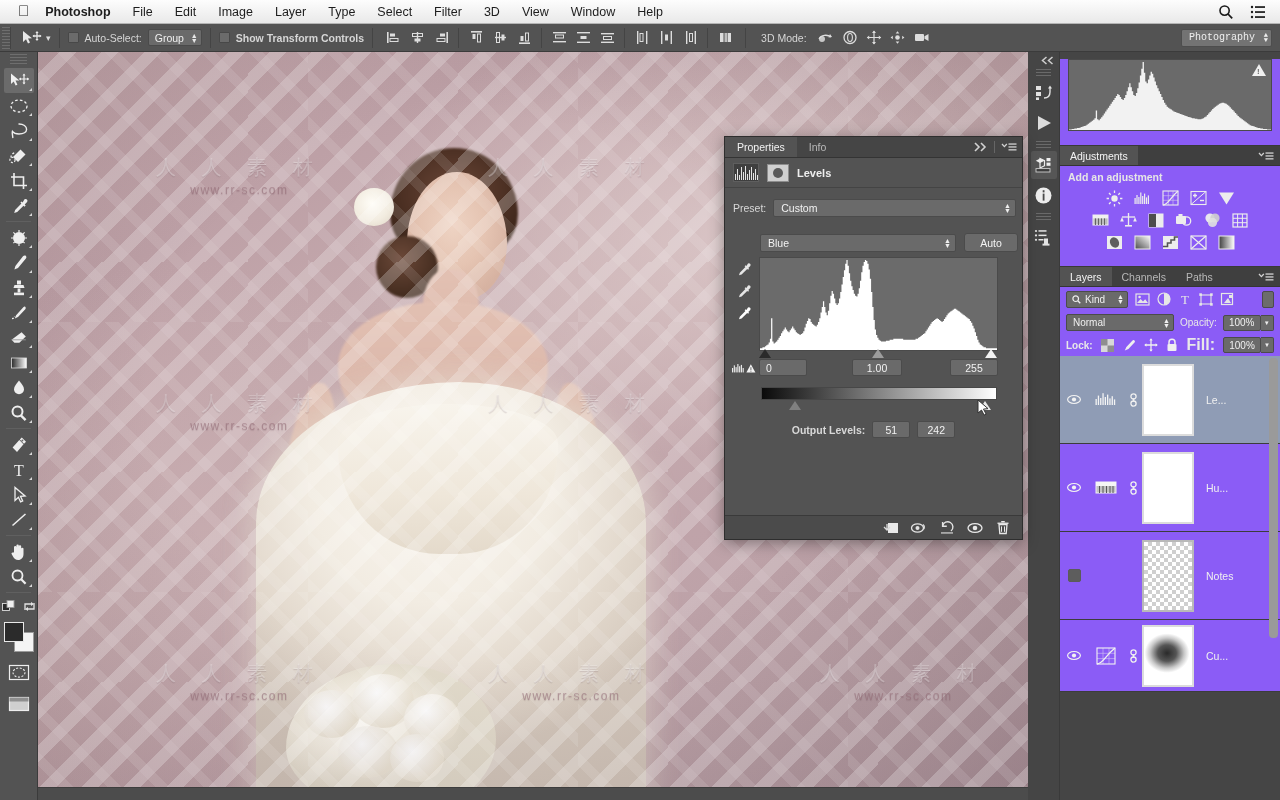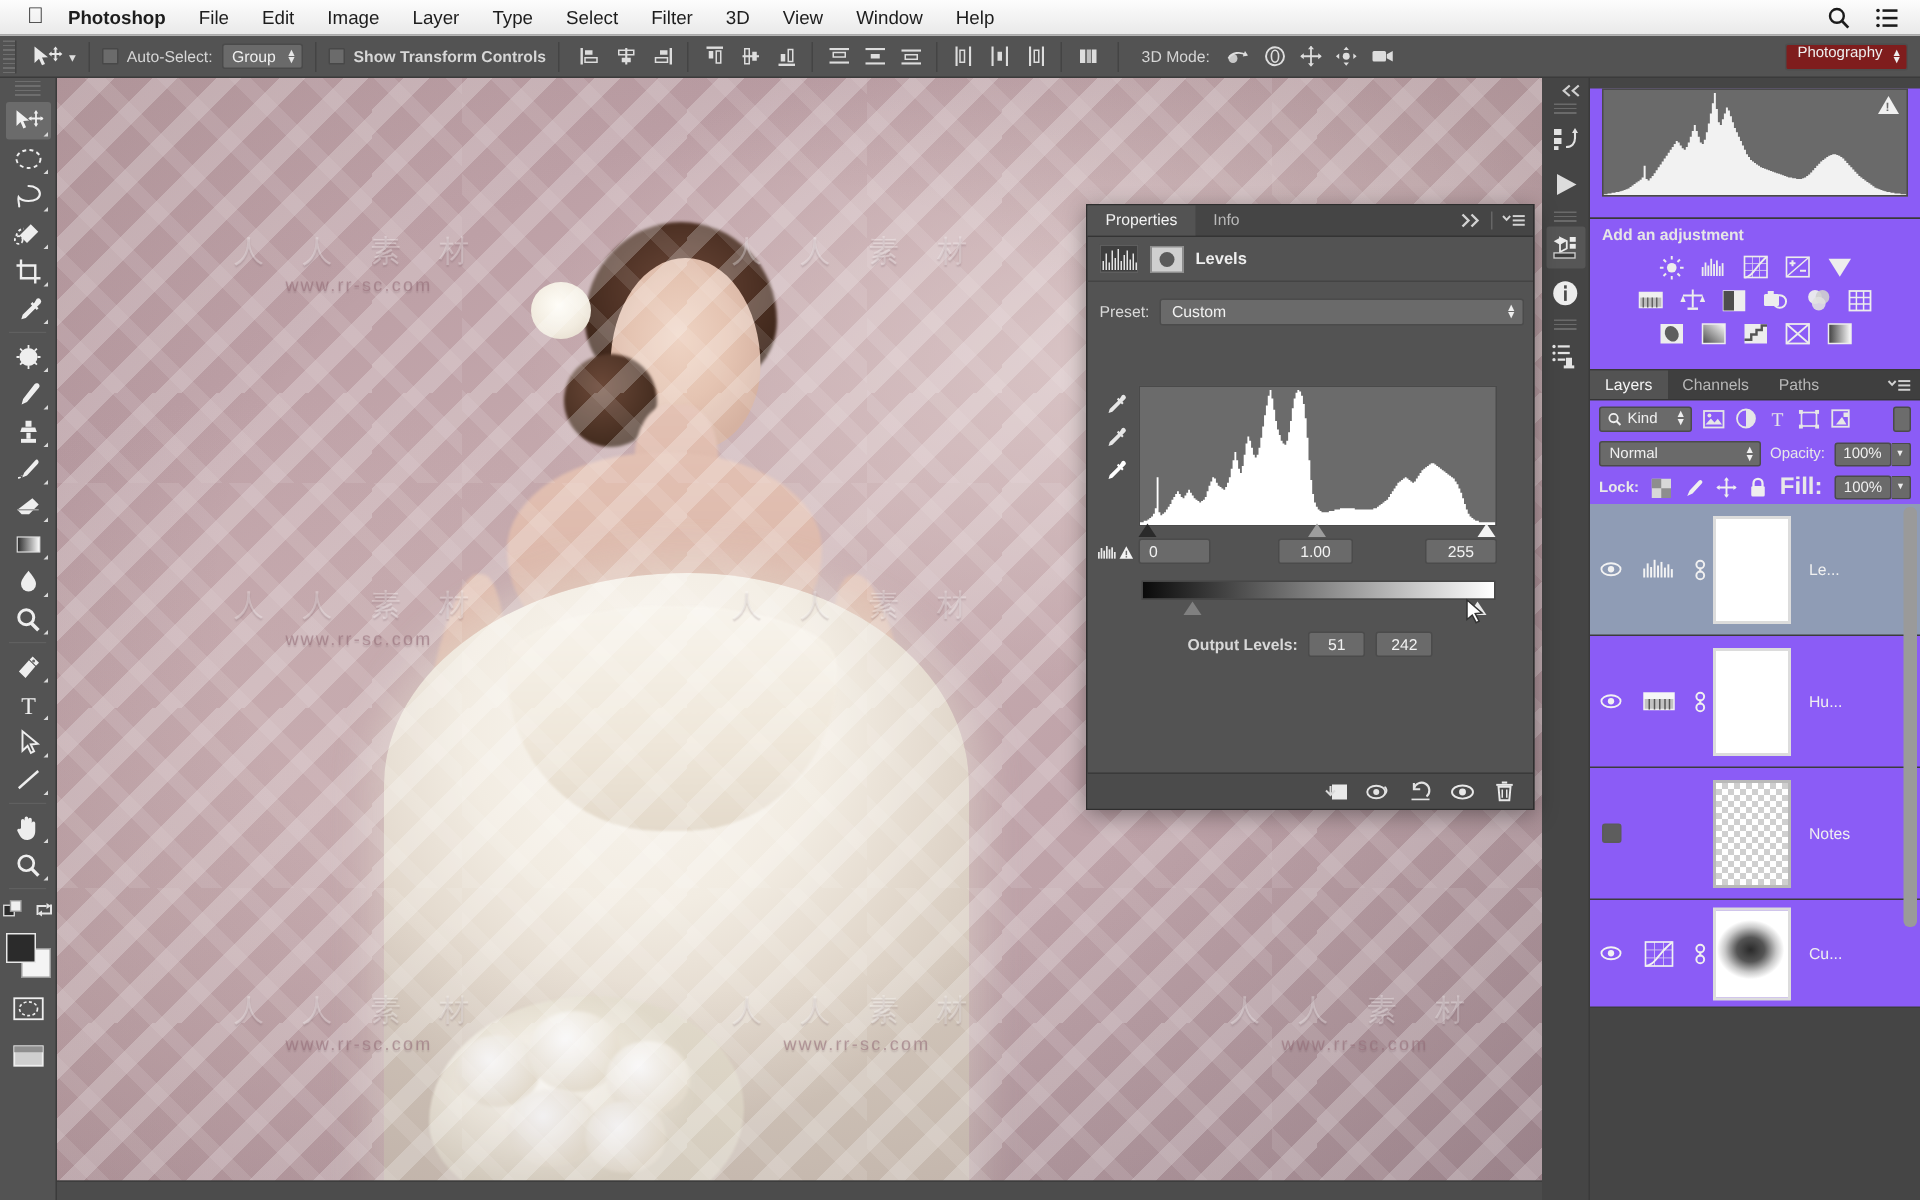--- a/index.html
+++ b/index.html
@@ -38,22 +38,22 @@
   .ob-check { width:11px; height:11px; background:#6b6b6b; border:1px solid #484848; border-radius:1px; }
   .ob-select {
     height:17px; background:#6a6a6a; border:1px solid #4a4a4a; border-radius:2px;
     font-size:10.5px; color:#f0f0f0; display:flex; align-items:center;
     padding:0 14px 0 6px; position:relative; min-width:54px;
   }
   .ob-select .stepper { position:absolute; right:3px; top:50%; transform:translateY(-50%); font-size:7px; line-height:5px; color:#e8e8e8; text-align:center;}
   .ob-icon { width:20px; height:20px; margin:0 2px; display:flex; align-items:center; justify-content:center; }
   .ob-group { display:flex; align-items:center; }
   .workspace-btn {
-    margin-left:auto; margin-right:8px; height:18px; background:#7f1d1d; border:1px solid #4d4d4d;
-    border-radius:2px; font-size:10px; color:#efefef; display:flex; align-items:flex-start; padding:0 16px 0 7px; position:relative;
+    margin-left:auto; margin-right:8px; height:18px; background:#737373; border:1px solid #4d4d4d;
+    border-radius:2px; font-size:10px; color:#efefef; display:flex; align-items:center; padding:0 16px 0 7px; position:relative;font-family:Liberation Mono, monospace;
   }
   .workspace-btn .stepper { position:absolute; right:3px; top:50%; transform:translateY(-50%); font-size:7px; line-height:5px; text-align:center;}
 
   
   .toolbar {
     position:absolute; left:0; top:52px; width:38px; height:748px;
     background:#535353; border-right:1px solid #3b3b3b; z-index:30;
     padding-top:2px;
   }
   .tb-grip { height:10px; background: repeating-linear-gradient(to bottom,#6e6e6e 0 1px, transparent 1px 3px);
@@ -790,20 +790,27 @@
     </div>
 
     <div class="row" style="position:absolute; left:8px; top:62px; width:283px; gap:7px;">
       <span class="lbl">Preset:</span>
       <span class="ps-select" style="flex:1;">
         <span>Custom</span>
         <span class="stepper">▲<br>▼</span>
       </span>
     </div>
 
+    <div class="row" style="position:absolute; left:35px; top:96px; width:258px; gap:8px;">
+      <span class="ps-select" style="flex:1;">
+        <span>Blue</span>
+        <span class="stepper">▲<br>▼</span>
+      </span>
+      <span class="auto-btn">Auto</span>
+    </div>
 
     <div class="eyedroppers" style="position:absolute;left:8px;top:122px;width:22px;">
       <span class="ed">
         <svg width="17" height="17" viewBox="0 0 17 17">
             <path d="M13 1.5a1.7 1.7 0 0 1 2.3 2.4l-2 2 .8.8-1 1-.9-.8L6.6 12.5l-2.6.8.8-2.6 5.6-5.6-.8-.9 1-1 .8.8z" fill="#e6e6e6"></path>
           </svg>
       </span>
       <span class="ed">
         <svg width="17" height="17" viewBox="0 0 17 17">
             <path d="M13 1.5a1.7 1.7 0 0 1 2.3 2.4l-2 2 .8.8-1 1-.9-.8L6.6 12.5l-2.6.8.8-2.6 5.6-5.6-.8-.9 1-1 .8.8z" fill="#e6e6e6"></path>
@@ -969,20 +976,31 @@
     <div class="pnl-body" style="height:86px;">
       <div class="hist-panel-box">
         <svg id="panel-hist-svg" width="202" height="70" viewBox="0 0 202 70" preserveAspectRatio="none">
             <path d="M0,70 L0.00,69.51 L1.34,69.51 L1.34,69.51 L2.68,69.51 L2.68,69.03 L4.01,69.03 L4.01,69.03 L5.35,69.03 L5.35,68.54 L6.69,68.54 L6.69,68.54 L8.03,68.54 L8.03,68.06 L9.36,68.06 L9.36,68.06 L10.70,68.06 L10.70,67.57 L12.04,67.57 L12.04,67.09 L13.38,67.09 L13.38,66.60 L14.72,66.60 L14.72,66.11 L16.05,66.11 L16.05,65.63 L17.39,65.63 L17.39,64.66 L18.73,64.66 L18.73,63.69 L20.07,63.69 L20.07,62.71 L21.40,62.71 L21.40,61.74 L22.74,61.74 L22.74,60.77 L24.08,60.77 L24.08,59.80 L25.42,59.80 L25.42,58.34 L26.75,58.34 L26.75,50.57 L28.09,50.57 L28.09,59.31 L29.43,59.31 L29.43,60.29 L30.77,60.29 L30.77,58.83 L32.11,58.83 L32.11,57.37 L33.44,57.37 L33.44,55.43 L34.78,55.43 L34.78,53.49 L36.12,53.49 L36.12,51.54 L37.46,51.54 L37.46,49.60 L38.79,49.60 L38.79,47.66 L40.13,47.66 L40.13,45.71 L41.47,45.71 L41.47,43.77 L42.81,43.77 L42.81,41.83 L44.15,41.83 L44.15,39.89 L45.48,39.89 L45.48,37.94 L46.82,37.94 L46.82,36.00 L48.16,36.00 L48.16,34.06 L49.50,34.06 L49.50,35.03 L50.83,35.03 L50.83,36.97 L52.17,36.97 L52.17,38.91 L53.51,38.91 L53.51,39.89 L54.85,39.89 L54.85,37.94 L56.19,37.94 L56.19,35.03 L57.52,35.03 L57.52,31.14 L58.86,31.14 L58.86,27.26 L60.20,27.26 L60.20,23.37 L61.54,23.37 L61.54,27.26 L62.87,27.26 L62.87,31.14 L64.21,31.14 L64.21,35.03 L65.55,35.03 L65.55,36.00 L66.89,36.00 L66.89,33.09 L68.23,33.09 L68.23,28.23 L69.56,28.23 L69.56,22.40 L70.90,22.40 L70.90,15.60 L72.24,15.60 L72.24,8.80 L73.58,8.80 L73.58,2.00 L74.91,2.00 L74.91,12.69 L76.25,12.69 L76.25,21.43 L77.59,21.43 L77.59,23.37 L78.93,23.37 L78.93,19.49 L80.26,19.49 L80.26,15.60 L81.60,15.60 L81.60,11.71 L82.94,11.71 L82.94,13.66 L84.28,13.66 L84.28,17.54 L85.62,17.54 L85.62,21.43 L86.95,21.43 L86.95,25.31 L88.29,25.31 L88.29,28.23 L89.63,28.23 L89.63,31.14 L90.97,31.14 L90.97,34.06 L92.30,34.06 L92.30,36.97 L93.64,36.97 L93.64,39.89 L94.98,39.89 L94.98,42.80 L96.32,42.80 L96.32,44.74 L97.66,44.74 L97.66,46.69 L98.99,46.69 L98.99,47.66 L100.33,47.66 L100.33,48.63 L101.67,48.63 L101.67,49.60 L103.01,49.60 L103.01,50.57 L104.34,50.57 L104.34,51.54 L105.68,51.54 L105.68,52.03 L107.02,52.03 L107.02,52.51 L108.36,52.51 L108.36,53.00 L109.70,53.00 L109.70,53.49 L111.03,53.49 L111.03,53.97 L112.37,53.97 L112.37,54.46 L113.71,54.46 L113.71,54.94 L115.05,54.94 L115.05,55.43 L116.38,55.43 L116.38,55.91 L117.72,55.91 L117.72,56.40 L119.06,56.40 L119.06,56.89 L120.40,56.89 L120.40,57.37 L121.74,57.37 L121.74,57.86 L123.07,57.86 L123.07,58.34 L124.41,58.34 L124.41,58.34 L125.75,58.34 L125.75,58.83 L127.09,58.83 L127.09,58.83 L128.42,58.83 L128.42,59.31 L129.76,59.31 L129.76,59.31 L131.10,59.31 L131.10,59.31 L132.44,59.31 L132.44,58.83 L133.77,58.83 L133.77,58.34 L135.11,58.34 L135.11,57.37 L136.45,57.37 L136.45,56.40 L137.79,56.40 L137.79,54.94 L139.13,54.94 L139.13,53.49 L140.46,53.49 L140.46,52.03 L141.80,52.03 L141.80,50.57 L143.14,50.57 L143.14,49.11 L144.48,49.11 L144.48,47.66 L145.81,47.66 L145.81,46.69 L147.15,46.69 L147.15,45.71 L148.49,45.71 L148.49,44.74 L149.83,44.74 L149.83,43.77 L151.17,43.77 L151.17,43.29 L152.50,43.29 L152.50,42.80 L153.84,42.80 L153.84,42.80 L155.18,42.80 L155.18,43.29 L156.52,43.29 L156.52,43.77 L157.85,43.77 L157.85,44.74 L159.19,44.74 L159.19,45.71 L160.53,45.71 L160.53,47.17 L161.87,47.17 L161.87,48.63 L163.21,48.63 L163.21,50.09 L164.54,50.09 L164.54,51.54 L165.88,51.54 L165.88,53.00 L167.22,53.00 L167.22,54.46 L168.56,54.46 L168.56,55.91 L169.89,55.91 L169.89,57.37 L171.23,57.37 L171.23,58.34 L172.57,58.34 L172.57,59.31 L173.91,59.31 L173.91,60.29 L175.25,60.29 L175.25,61.26 L176.58,61.26 L176.58,62.23 L177.92,62.23 L177.92,63.20 L179.26,63.20 L179.26,64.17 L180.60,64.17 L180.60,65.14 L181.93,65.14 L181.93,65.63 L183.27,65.63 L183.27,66.11 L184.61,66.11 L184.61,66.60 L185.95,66.60 L185.95,67.09 L187.28,67.09 L187.28,67.57 L188.62,67.57 L188.62,68.06 L189.96,68.06 L189.96,68.06 L191.30,68.06 L191.30,68.54 L192.64,68.54 L192.64,68.54 L193.97,68.54 L193.97,69.03 L195.31,69.03 L195.31,69.03 L196.65,69.03 L196.65,69.03 L197.99,69.03 L197.99,69.51 L199.32,69.51 L199.32,69.51 L200.66,69.51 L200.66,69.51 L202.00,69.51 L202,70 Z" fill="#f2f2f2"></path>
           </svg>
         <span class="warn-tri"></span>
       </div>
     </div>
     <div class="section-div"></div>
 
+    <div class="pnl-tabs">
+      <span class="pnl-tab active">Adjustments</span>
+      <span class="pnl-menu">
+        <svg width="16" height="10" viewBox="0 0 16 10">
+            <path d="M1 2l2.4 2.6L5.8 2" fill="none" stroke="#d2d2d2" stroke-width="1.3"></path>
+            <rect x="7.5" y="1.4" width="8" height="1.3" fill="#d2d2d2"></rect>
+            <rect x="7.5" y="4.3" width="8" height="1.3" fill="#d2d2d2"></rect>
+            <rect x="7.5" y="7.2" width="8" height="1.3" fill="#d2d2d2"></rect>
+          </svg>
+      </span>
+    </div>
     <div class="pnl-body" style="height:100px;">
       <div class="adj-title">Add an adjustment</div>
       <div class="adj-grid">
         <div class="adj-row">
           <span class="adj-ic">
             <svg width="17" height="17" viewBox="0 0 17 17">
                 <circle cx="8.5" cy="8.5" r="3.2" fill="#ededed"></circle>
                 <g stroke="#ededed" stroke-width="1.3">
                   <path d="M8.5 0.6v2.4M8.5 14v2.4M0.6 8.5h2.4M14 8.5h2.4M3 3l1.7 1.7M12.3 12.3L14 14M14 3l-1.7 1.7M4.7 12.3L3 14"></path>
                 </g>

